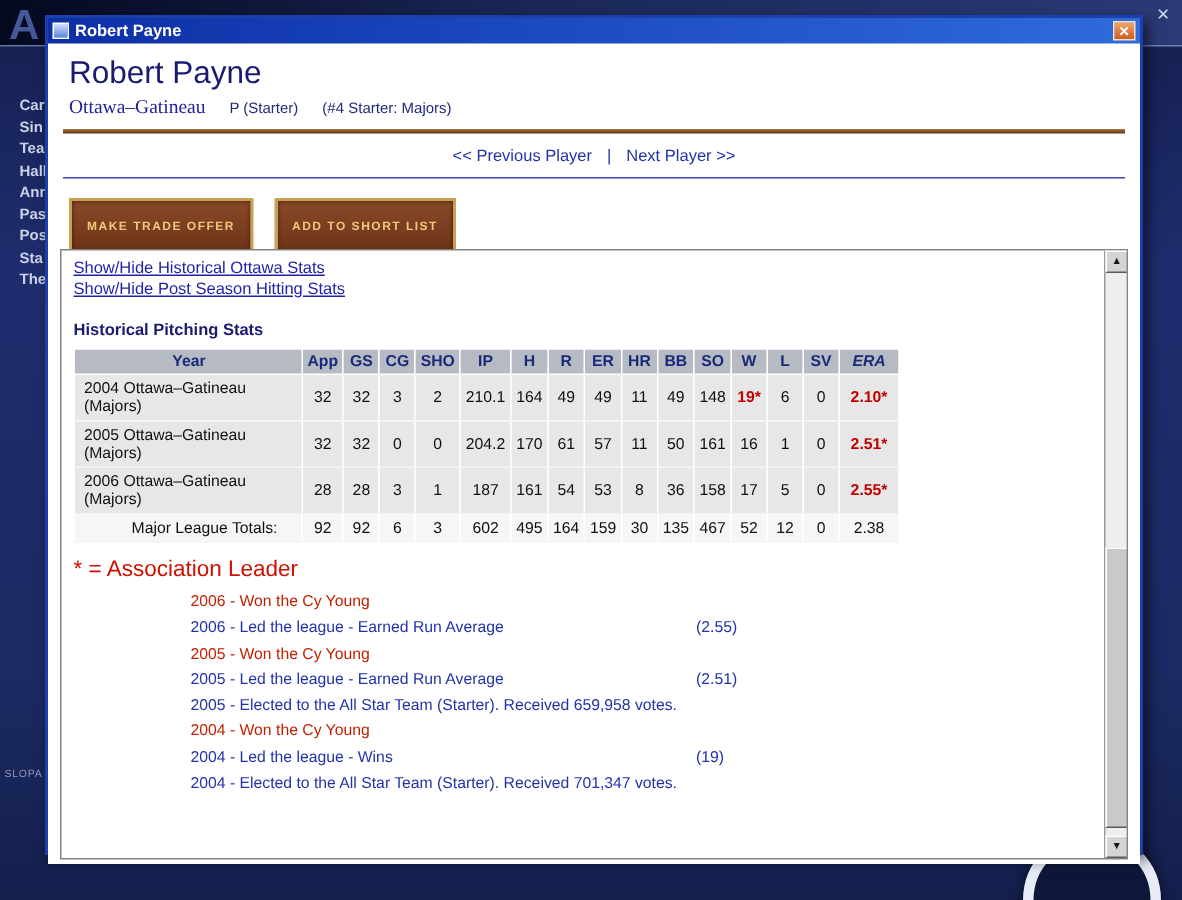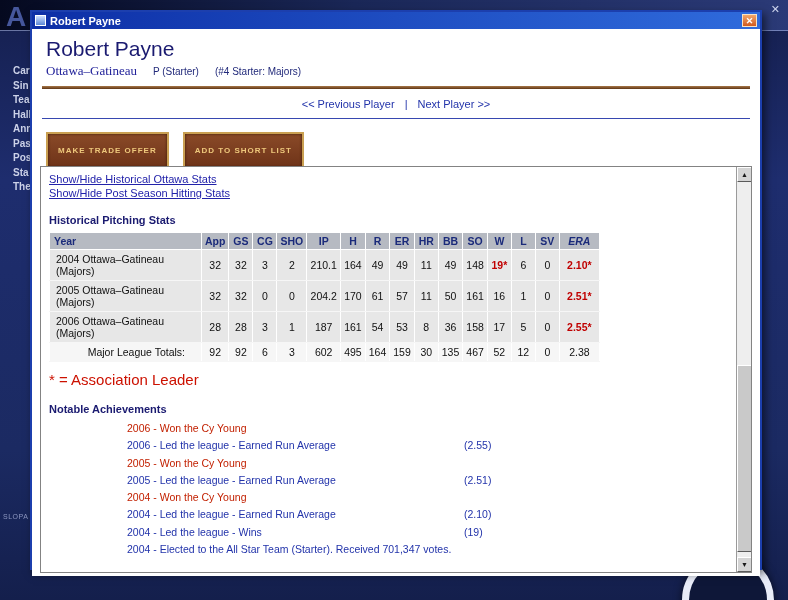--- a/index.html
+++ b/index.html
@@ -38,21 +38,21 @@
   .game-btn { background:linear-gradient(#8a4a28,#6e3318); color:#eec87c; border:2px solid #caa052; font-size:8px; font-weight:bold; letter-spacing:1px; padding:12px 10px; font-family:"Liberation Sans",sans-serif; cursor:pointer; text-transform:uppercase; box-shadow:inset 0 0 3px #3a1a08; }
 
   
   .scroll-panel { position:absolute; top:129px; left:8px; right:8px; bottom:3px; border:1px solid #838383; background:#fff; overflow:hidden; }
   .scroll-content { position:absolute; top:0; left:0; right:16px; bottom:0; padding:6px 0 0 8px; overflow:hidden; }
   .toggle-link { display:block; color:#2222aa; font-size:11px; text-decoration:underline; margin-bottom:2px; cursor:pointer; width:max-content; }
   .section-title { color:#1a1a70; font-weight:bold; font-size:11px; margin-top:15px; }
 
   table.stats { border-collapse:collapse; margin-top:6px; font-size:10.5px; border:1px solid #c2c2c2; }
   .stats th { background:#b6bac2; color:#1a2a7a; font-weight:bold; padding:2px 3px; border:1px solid #fff; text-align:center; }
-  .stats th.year { text-align:left; padding-left:4px; width:152px; }
+  .stats th.year { text-align:center; padding-left:4px; width:152px; }
   .stats td { background:#e7e7e7; padding:3px 3px; text-align:center; color:#101010; border-left:1px solid #fff; border-right:1px solid #fff; border-bottom:1px solid #f6f6f6; }
   .stats td.year { text-align:left; padding-left:6px; }
   .stats tr.totals td { background:#f6f6f6; }
   .stats tr.totals td.year { text-align:right; padding-right:16px; }
   .stats td.leader { color:#c00000; font-weight:bold;text-align:center; }
   .col-n { min-width:24px; } .col-ip { min-width:34px; } .col-era { min-width:40px;font-style:italic; }
 
   .legend { margin-top:9px; font-size:15px; font-weight:normal; color:#cc1100; }
 
   .ach { margin:5px 0 0 30px; }
@@ -211,45 +211,44 @@
                   <td>467</td>
                   <td>52</td>
                   <td>12</td>
                   <td>0</td>
                   <td>2.38</td>
                 </tr>
               </tbody>
           </table>
           <div class="legend">* = Association Leader</div>
 
-          <div class="section-title">Notable Achievements</div>
           <div class="ach" id="ach-list">
               <div class="ach-row">
                 <span class="ach-text red">2006 - Won the Cy Young</span>
                 <span class="ach-value"></span>
               </div>
               <div class="ach-row">
                 <span class="ach-text blue">2006 - Led the league - Earned Run Average</span>
                 <span class="ach-value">(2.55)</span>
               </div>
               <div class="ach-row">
                 <span class="ach-text red">2005 - Won the Cy Young</span>
                 <span class="ach-value"></span>
               </div>
               <div class="ach-row">
                 <span class="ach-text blue">2005 - Led the league - Earned Run Average</span>
                 <span class="ach-value">(2.51)</span>
               </div>
               <div class="ach-row">
+                <span class="ach-text blue">2005 - Elected to the All Star Team (Starter).  Received 659,958 votes.</span>
+                <span class="ach-value"></span>
+              </div>
+              <div class="ach-row">
                 <span class="ach-text red">2004 - Won the Cy Young</span>
                 <span class="ach-value"></span>
-              </div>
-              <div class="ach-row">
-                <span class="ach-text blue">2004 - Led the league - Earned Run Average</span>
-                <span class="ach-value">(2.10)</span>
               </div>
               <div class="ach-row">
                 <span class="ach-text blue">2004 - Led the league - Wins</span>
                 <span class="ach-value">(19)</span>
               </div>
               <div class="ach-row">
                 <span class="ach-text blue">2004 - Elected to the All Star Team (Starter).  Received 701,347 votes.</span>
                 <span class="ach-value"></span>
               </div>
             </div>

